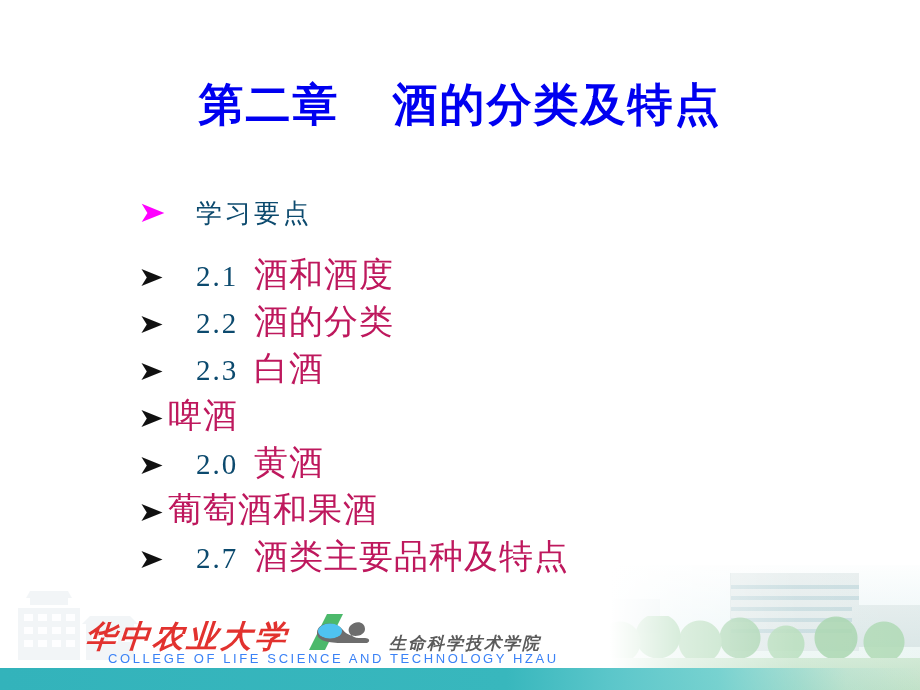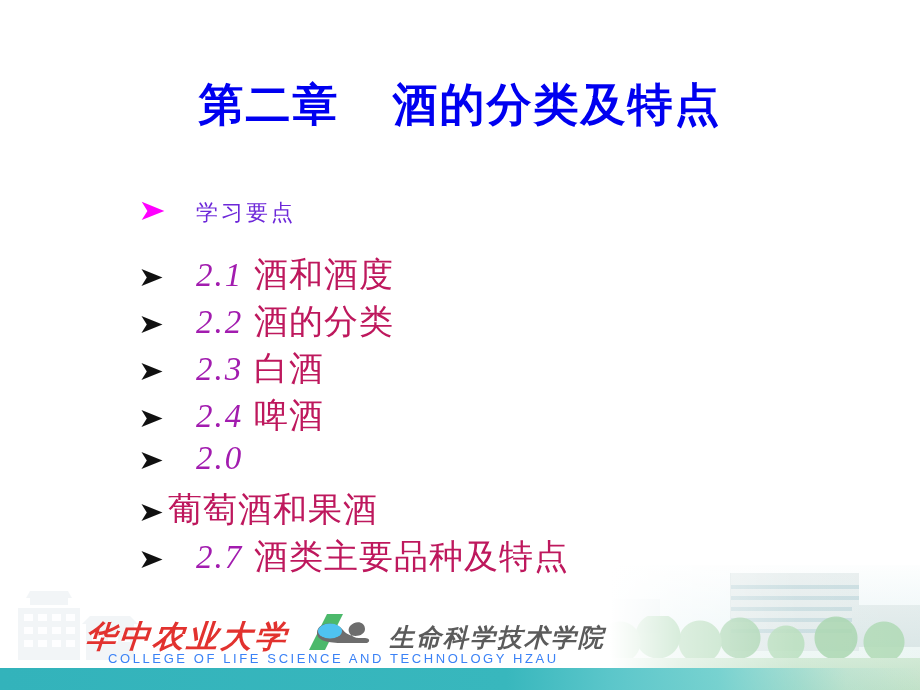--- a/index.html
+++ b/index.html
@@ -65,36 +65,35 @@
     font-size: 29px;
   }
   .bullet-row.item .arrow-icon {
     color: #101010;
   }
   .num {
     display: inline-block;
     width: 86px;
     flex: 0 0 86px;
     font-family: "Liberation Serif", "DejaVu Serif", serif;
-    font-size: 33px;
-    color: #a21caf;
+    font-size: 29px;
+    color: #0c4a6e;
     letter-spacing: 2px;
     padding-left: 28px;
     box-sizing: border-box;
-    font-style: italic;
   }
   .label {
     font-family: "Liberation Serif", "DejaVu Serif", serif;
     font-size: 34px;
     color: #be185d;
     letter-spacing: 1px;
   }
   .bullet-row.heading .label {
-    color: #6d28d9;
-    font-size: 22px;
+    color: #0c4a6e;
+    font-size: 26px;
     padding-left: 28px;
     letter-spacing: 3px;
   }
 
   
   .footer {
     position: absolute;
     left: 0;
     bottom: 0;
     width: 920px;
@@ -218,22 +217,22 @@
     color: #e2322f;
     letter-spacing: 3px;
     line-height: 1;
     transform: skewX(-5deg);
   }
   .logo-mark {
     margin-left: 14px;
     margin-right: 8px;
   }
   .college-name-cn {
-    font-family: Liberation Mono, monospace;
-    font-size: 25px;
+    font-family: Liberation Sans, sans-serif;
+    font-size: 17px;
     font-weight: bold;
     font-style: italic;
     color: #5b5b5b;
     letter-spacing: 2px;
     line-height: 1;
   }
   .logo-en {
     position: absolute;
     left: 108px;
     bottom: 24px;
@@ -271,27 +270,27 @@
     </div>
 
     <div class="bullet-row item">
       <span class="arrow-icon">➤</span>
       <span class="num">2.3</span>
       <span class="label">白酒</span>
     </div>
 
     <div class="bullet-row item">
       <span class="arrow-icon">➤</span>
-      <span class="num">2.4</span>
       <span class="label">啤酒</span>
     </div>
 
     <div class="bullet-row item">
       <span class="arrow-icon">➤</span>
       <span class="num">2.0</span>
+      <span class="label">黄酒</span>
     </div>
 
     <div class="bullet-row item">
       <span class="arrow-icon">➤</span>
       <span class="label">葡萄酒和果酒</span>
     </div>
 
     <div class="bullet-row item">
       <span class="arrow-icon">➤</span>
       <span class="num">2.7</span>

